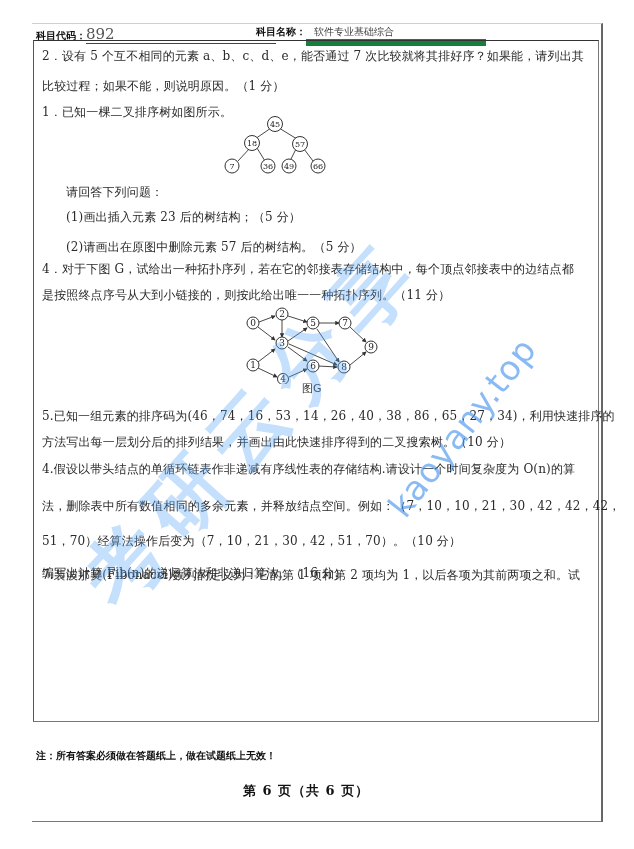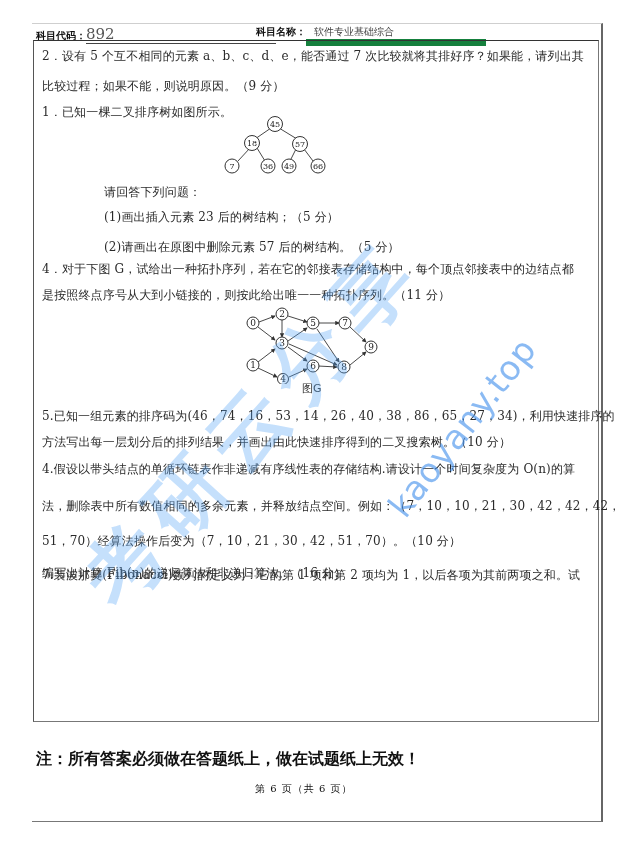--- a/index.html
+++ b/index.html
@@ -9,24 +9,24 @@
              border-top: 1px solid #cfcfcf; border-right: 2px solid #666; border-bottom: 1px solid #777; }
     .header { position: absolute; left: 36px; top: 25px; width: 560px; height: 14px; font-size: 11px; }
     .header .lbl { font-family: Liberation Serif, serif; font-weight: bold; font-size: 10px; color: #111; }
     .header .code { position: absolute; left: 0; top: 0; }
     .header .code .val { display: inline-block; width: 190px; border-bottom: 1px solid #444; font-size: 15px; color: #555; text-decoration: none; }
     .header .name { position: absolute; left: 220px; top: 0; }
     .header .name .val { display: inline-block; width: 180px; border-bottom: 7px solid #15803d; font-size: 10px; color: #444; padding-left: 8px; box-sizing: border-box; }
     .qbox { position: absolute; left: 33px; top: 40px; width: 566px; height: 682px;
             border-top: 1px solid #333; border-left: 1px solid #555; border-right: 1px solid #777; border-bottom: 1px solid #777; box-sizing: border-box; }
     .line { position: absolute; left: 42px; font-size: 12px; line-height: 16px; white-space: nowrap; color: #2a2a2a; letter-spacing: 0.15px; }
-    .indent { left: 66px; margin-left: 38px; }
+    .indent { left: 66px; }
     .caption { position: absolute; left: 302px; top: 381px; font-size: 11px; font-family: "DejaVu Sans", "Liberation Sans", sans-serif; color: #333; }
-    .note { position: absolute; left: 36px; top: 749px; font-size: 16px; font-weight: bold; font-family: "DejaVu Sans", "Liberation Sans", sans-serif; color: #111; }
-    .pager { position: absolute; left: 255px; top: 782px; font-size: 10px; font-weight: normal; color: #111; letter-spacing: 1px; }
+    .note { position: absolute; left: 36px; top: 749px; font-size: 10px; font-weight: bold; font-family: "DejaVu Sans", "Liberation Sans", sans-serif; color: #111; }
+    .pager { position: absolute; left: 243px; top: 782px; font-size: 13px; font-weight: bold; color: #111; letter-spacing: 1px; }
     svg text { font-family: "DejaVu Serif", "Liberation Serif", serif; }
     .wm { position: absolute; pointer-events: none; color: rgba(70,150,240,0.55); }
     .wm-url { left: 380px; top: 500px; font-size: 34px; font-family: "DejaVu Sans", "Liberation Sans", sans-serif;
               transform: rotate(-52deg); transform-origin: left top; color: rgba(60,140,235,0.6); letter-spacing: 1px; }
     .wm-cn { left: 60px; top: 560px; font-size: 78px; font-family: "DejaVu Sans", "Liberation Sans", sans-serif; font-weight: bold;
              transform: rotate(-48deg); transform-origin: left top; color: rgba(90,165,245,0.35); letter-spacing: 14px; white-space: nowrap; }
   </style>
 </head>
 <body>
 
@@ -37,21 +37,21 @@
     <span class="lbl">科目代码：</span><span class="val">892</span>
   </div>
   <div class="name">
     <span class="lbl">科目名称：</span><span class="val">软件专业基础综合</span>
   </div>
 </div>
 
 <div class="qbox"></div>
 
 <div class="line" style="top:48px">2．设有 5 个互不相同的元素 a、b、c、d、e，能否通过 7 次比较就将其排好序？如果能，请列出其</div>
-<div class="line" style="top:78px">比较过程；如果不能，则说明原因。（9 分）</div>
+<div class="line" style="top:78px">比较过程；如果不能，则说明原因。（1 分）</div>
 
 <div class="line" style="top:104px">1．已知一棵二叉排序树如图所示。</div>
 
 <svg style="position:absolute;left:220px;top:115px" width="120" height="62" viewBox="0 0 120 62">
   <g stroke="#333" stroke-width="0.9" fill="none">
     <line x1="51" y1="13" x2="35" y2="24"></line>
     <line x1="59" y1="13" x2="77" y2="24"></line>
     <line x1="30" y1="33" x2="18" y2="46"></line>
     <line x1="37" y1="33" x2="45" y2="46"></line>
     <line x1="76" y1="34" x2="70" y2="46"></line>

